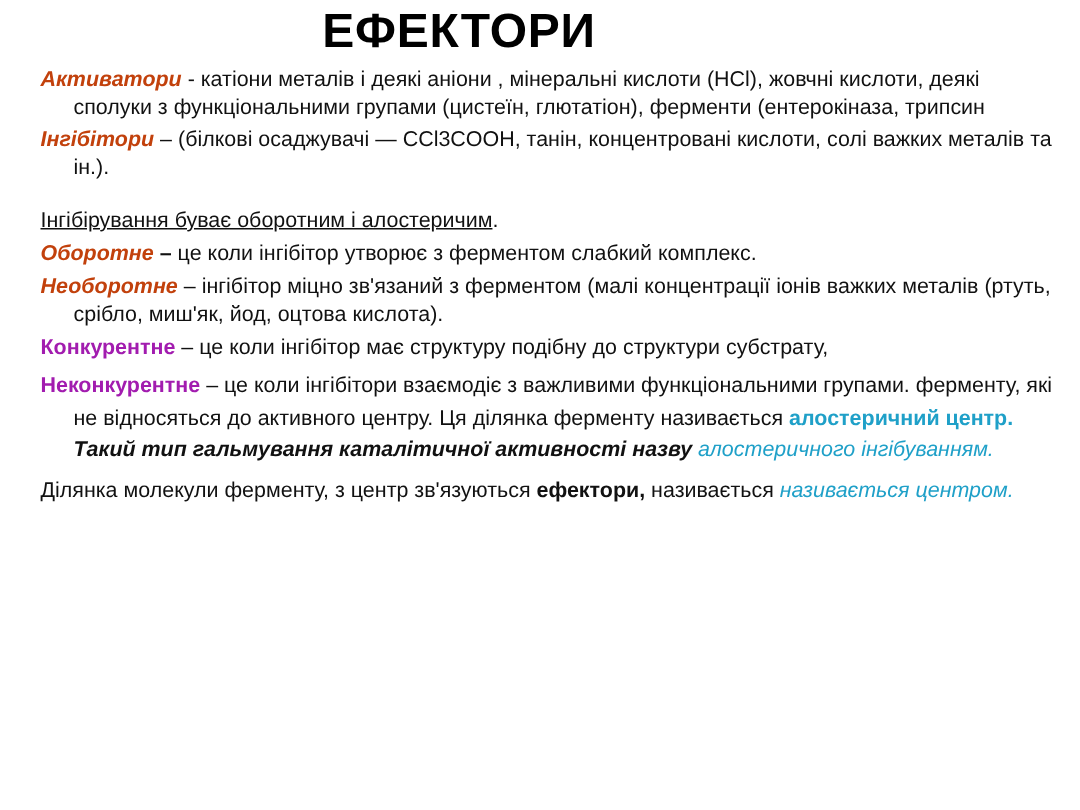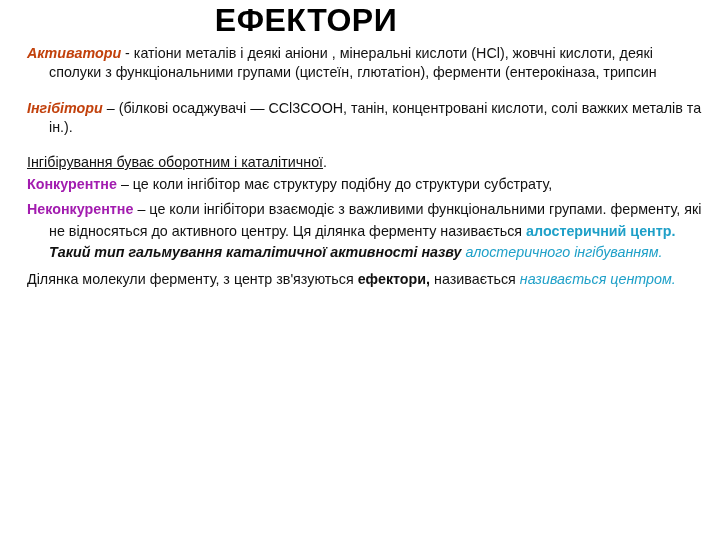--- a/index.html
+++ b/index.html
@@ -33,21 +33,21 @@
       top: 44px;
       width: 680px;
       font-size: 14.3px;
       line-height: 19px;
     }
     .para {
       margin: 0;
       padding-left: 22px;
       text-indent: -22px;
     }
-    .gap-lg { margin-top: 17px; }
+    .gap-lg { margin-top: 2px; }
     .gap-md { margin-top: 16px; }
     .gap-sm { margin-top: 3px; }
     .gap-xs { margin-top: 5px; }
     .red-term {
       color: #c2410c;
       font-style: italic;
       font-weight: bold;
     }
     .red-bold {
       color: #a21caf;
@@ -80,24 +80,30 @@
 
     <p class="para">
       <span class="red-term">Активатори</span><span> - катіони металів і деякі аніони , мінеральні кислоти (НСl), жовчні кислоти, деякі сполуки з функціональними  групами (цистеїн, глютатіон), ферменти (ентерокіназа, трипсин</span>
     </p>
 
     <p class="para gap-lg">
       <span class="red-term">Інгібітори</span><span> –  (білкові осаджувачі — CCl3COOH, танін, концентровані кислоти, солі важких металів та ін.).</span>
     </p>
 
     <p class="para gap-md">
-      <span class="underline-bold">Інгібірування буває оборотним і каталітичної</span><span>.</span>
+      <span class="underline-bold">Інгібірування буває оборотним і алостеричим</span><span>.</span>
     </p>
 
+    <p class="para gap-sm">
+      <span class="red-term">Оборотне</span><span class="bold"> – </span><span>це коли інгібітор утворює з ферментом слабкий комплекс.</span>
+    </p>
 
+    <p class="para gap-sm">
+      <span class="red-term">Необоротне</span><span> – інгібітор міцно зв'язаний з ферментом (малі концентрації іонів важких металів (ртуть, срібло, миш'як, йод, оцтова кислота).</span>
+    </p>
 
 
     <p class="para gap-sm">
       <span class="red-bold">Конкурентне</span><span> – це коли інгібітор має структуру подібну до структури субстрату,</span>
     </p>
 
     <p class="para gap-xs lh-wide">
       <span class="red-bold">Неконкурентне</span><span> – це коли інгібітори взаємодіє з важливими функціональними групами. ферменту, які не відносяться до активного центру. Ця ділянка ферменту називається </span><span class="blue-bold">алостеричний центр.</span><span class="bold-italic"> Такий тип гальмування каталітичної активності назву </span><span class="blue-bold-italic">алостеричного інгібуванням.</span>
     </p>
 

